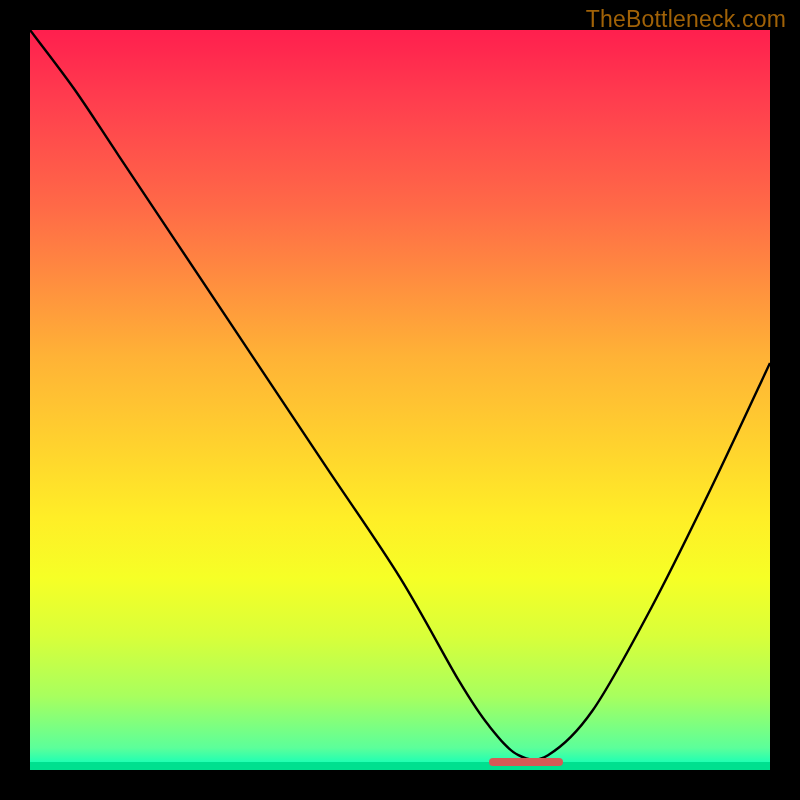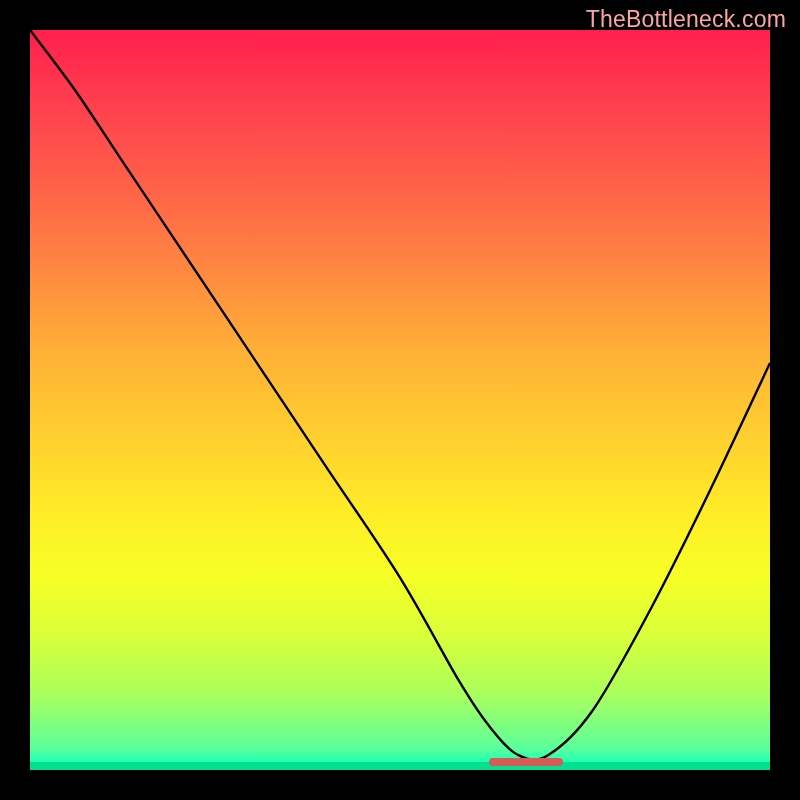--- a/index.html
+++ b/index.html
@@ -14,21 +14,21 @@
   .frame {
     position: relative;
     width: 800px;
     height: 800px;
     background: #000;
   }
   .watermark {
     position: absolute;
     top: 6px;
     right: 14px;
-    color: #fca5a5;
+    color: #a16207;
     font-size: 23px;
     letter-spacing: 0.2px;
     z-index: 50;
     user-select: none;
     pointer-events: none;
   }
   .plot {
     position: absolute;
     left: 30px;
     top: 30px;

